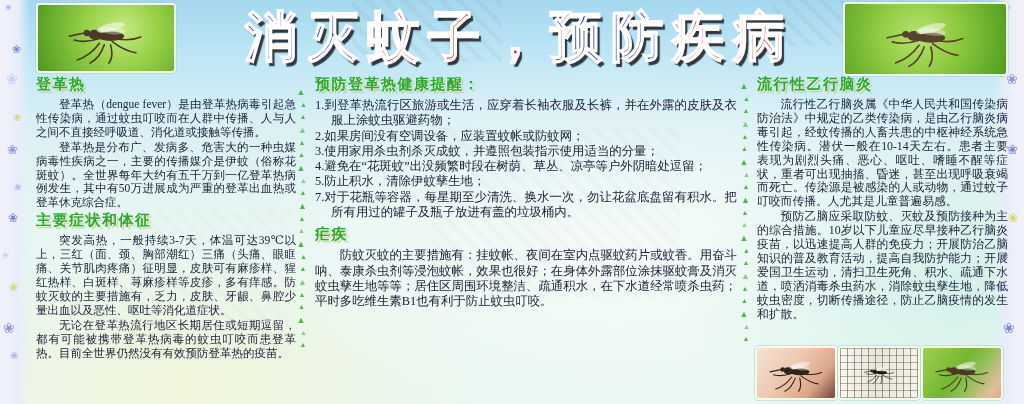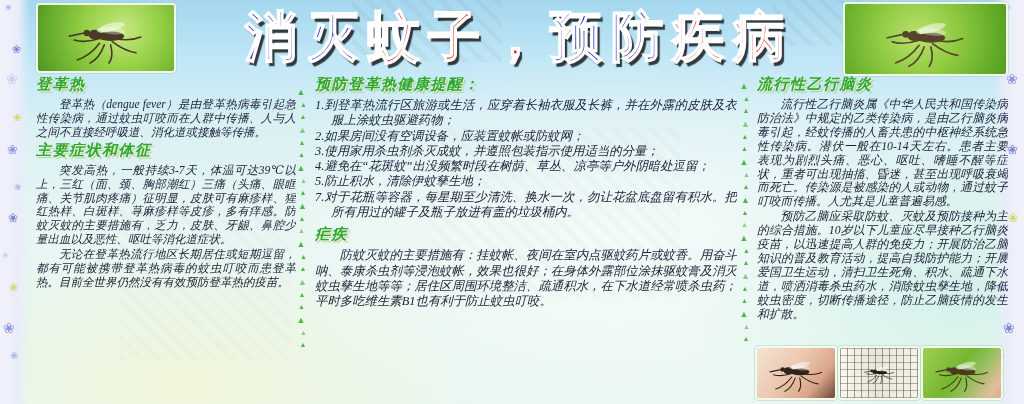--- a/index.html
+++ b/index.html
@@ -51,21 +51,21 @@
       linear-gradient(90deg,#faf8f2 0%, #e9e5d8 45%, #f5f2e9 100%);}
   .photo-net .mos{inset:22% 25%;}
   .photo-leaf{background:linear-gradient(125deg,#9ed04f 0%, #76b631 45%, #8fbf58 62%, #e3bd9b 88%, #d8a988 100%);}
   
   .tri-strip{position:absolute; width:14px; display:flex; flex-direction:column; gap:5px;
     align-items:center; z-index:4; color:var(--triangle_green,#4cb944); line-height:1;}
   .tri-strip span{display:block;}
   #tri-left{left:295px; top:88px;}
   #tri-right{left:738px; top:82px;}
   
-  .col{position:absolute; top:74px; z-index:4; overflow:hidden;font-style:italic;}
+  .col{position:absolute; top:74px; z-index:4; overflow:hidden;}
   .col1{left:36px; width:260px; height:328px;}
   .col2{left:315px; width:422px; height:328px;}
   .col3{left:757px; width:251px; height:272px;}
   .col h2{margin:1px 0 4px; font-family:"DejaVu Sans","Liberation Sans",sans-serif;
     font-weight:bold; font-size:15px; letter-spacing:1.5px;
     text-shadow:1px 1px 0 #e8f6b4, 2px 2px 1px rgba(90,140,60,.35);}
   .col2 h2.mt{margin-top:5px;}
   .col p{margin:0 0 1px; text-indent:2em; text-align:justify;}
   .col1 p{font-size:11.5px; line-height:13.9px;}
   .col2 p{font-size:12.4px; line-height:15.3px;}
@@ -201,20 +201,21 @@
       <span style="font-size: 7px; opacity: 1; margin-left: 0px;">▲</span>
       <span style="font-size: 7px; opacity: 1; margin-left: -1px;">▲</span>
       <span style="font-size: 9px; opacity: 1; margin-left: -2px;">▲</span>
       <span style="font-size: 7px; opacity: 0.65; margin-left: 3px;">▲</span>
       <span style="font-size: 7px; opacity: 1; margin-left: 2px;">▲</span>
     </div>
 
   <section class="col col1">
     <h2 style="color: rgb(47, 166, 59);">登革热</h2>
     <p>登革热（dengue fever）是由登革热病毒引起急性传染病，通过蚊虫叮咬而在人群中传播、人与人之间不直接经呼吸道、消化道或接触等传播。</p>
+    <p>登革热是分布广、发病多、危害大的一种虫媒病毒性疾病之一，主要的传播媒介是伊蚊（俗称花斑蚊）。全世界每年大约有五千万到一亿登革热病例发生，其中有50万进展成为严重的登革出血热或登革休克综合症。</p>
     <h2 style="color: rgb(47, 166, 59);">主要症状和体征</h2>
     <p>突发高热，一般持续3-7天，体温可达39℃以上，三红（面、颈、胸部潮红）三痛（头痛、眼眶痛、关节肌肉疼痛）征明显，皮肤可有麻疹样、猩红热样、白斑样、荨麻疹样等皮疹，多有痒感。防蚊灭蚊的主要措施有，乏力，皮肤、牙龈、鼻腔少量出血以及恶性、呕吐等消化道症状。</p>
     <p>无论在登革热流行地区长期居住或短期逗留，都有可能被携带登革热病毒的蚊虫叮咬而患登革热。目前全世界仍然没有有效预防登革热的疫苗。</p>
   </section>
 
   <section class="col col2">
     <h2 style="color: rgb(47, 166, 59);">预防登革热健康提醒：</h2>
     <div class="li">1.到登革热流行区旅游或生活，应穿着长袖衣服及长裤，并在外露的皮肤及衣服上涂蚊虫驱避药物；</div>
     <div class="li">2.如果房间没有空调设备，应装置蚊帐或防蚊网；</div>
     <div class="li">3.使用家用杀虫剂杀灭成蚊，并遵照包装指示使用适当的分量；</div>

